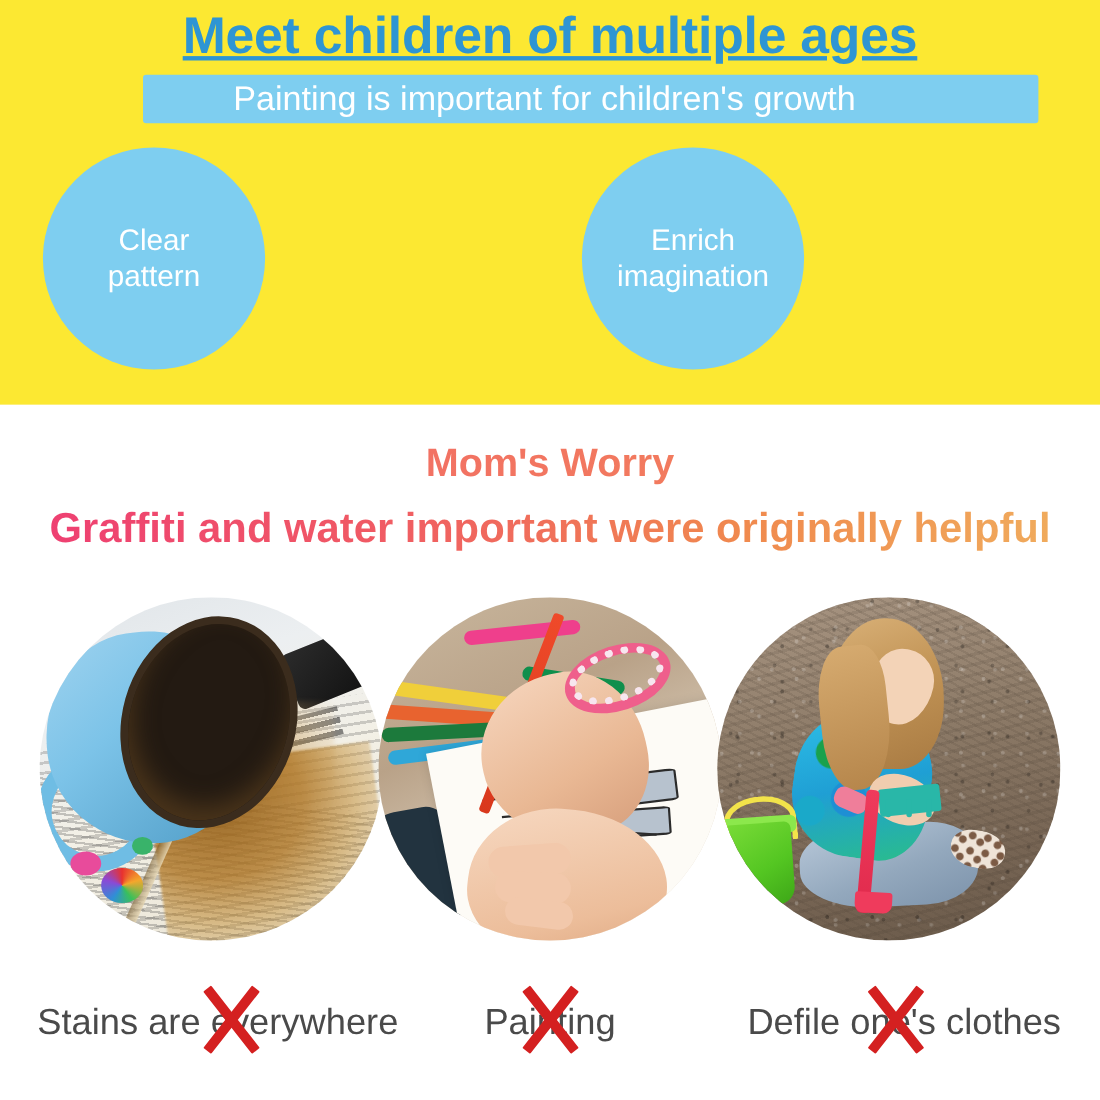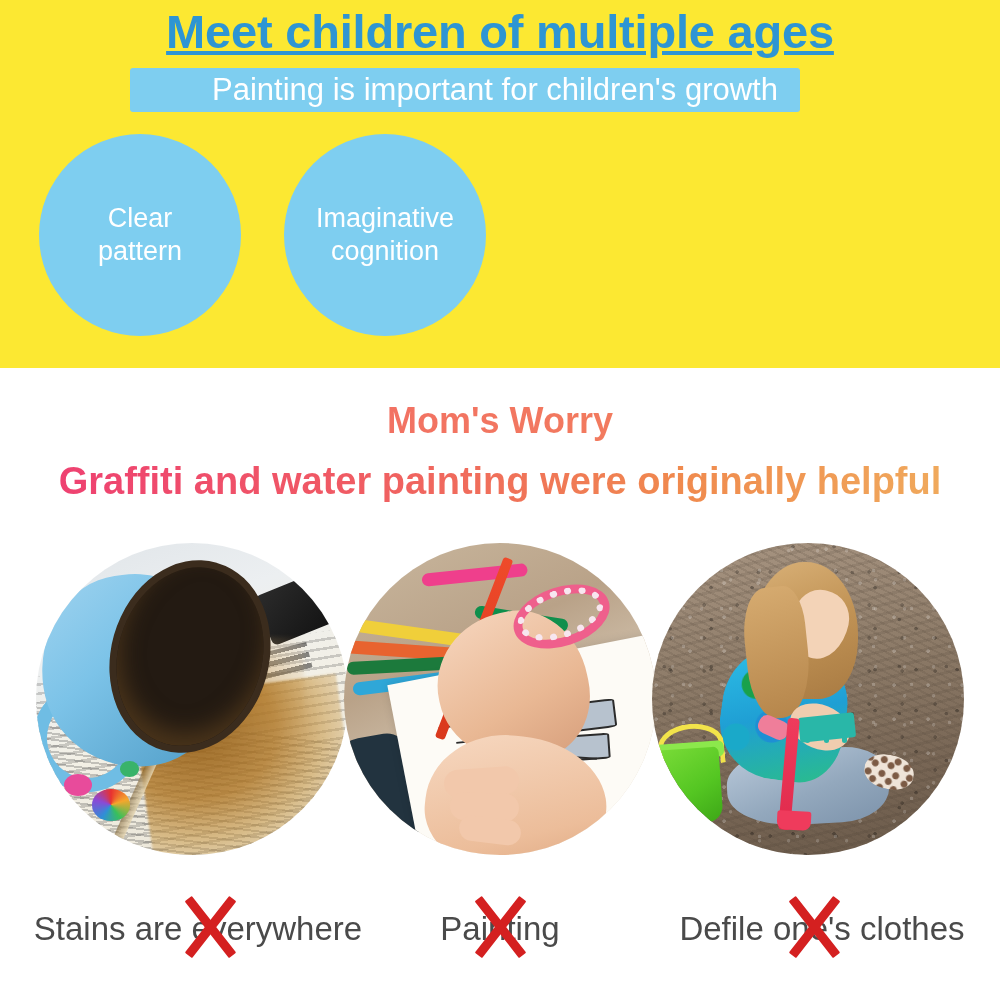--- a/index.html
+++ b/index.html
@@ -35,21 +35,21 @@
     letter-spacing: -0.2px;
     color: #2E95D3;
     white-space: nowrap;
     text-decoration: underline;
   }
 
   #hero-subtitle-band {
     position: absolute;
     left: 130px;
     top: 68px;
-    width: 670px;
+    width: 814px;
     height: 44px;
     background: #7ECEF0;
     border-radius: 3px;
   }
   #hero-subtitle-text {
     position: absolute;
     left: 0; top: 0;
     width: 730px;
     height: 44px;
     line-height: 44px;
@@ -510,32 +510,32 @@
   <div id="hero-title">Meet children of multiple ages</div>
 
   <div id="hero-subtitle-band">
     <div id="hero-subtitle-text">Painting is important for children's growth</div>
   </div>
 
   <div class="feature-bubble" id="bubble-0">
     <span class="bubble-label">Clear
 pattern</span>
   </div>
-  <div class="feature-bubble" id="bubble-1">
-    <span class="bubble-label">Imaginative
-cognition</span>
+  <div class="feature-bubble" id="bubble-2">
+    <span class="bubble-label">Enrich
+imagination</span>
   </div>
 
 </div>
 
 <div id="worry-section">
 
   <div id="worry-heading">Mom's Worry</div>
 
-  <div id="worry-tagline">Graffiti and water painting were originally helpful</div>
+  <div id="worry-tagline">Graffiti and water important were originally helpful</div>
 
   <div class="photo-circle" id="photo-0">
     <div class="photo-art">
       <div class="np-base"></div>
       <div class="np-lines"></div>
       <div class="np-lines2"></div>
       <div class="np-headline"></div>
       <div class="remote"></div>
       <div class="coffee-spill2"></div>
       <div class="coffee-spill"></div>

